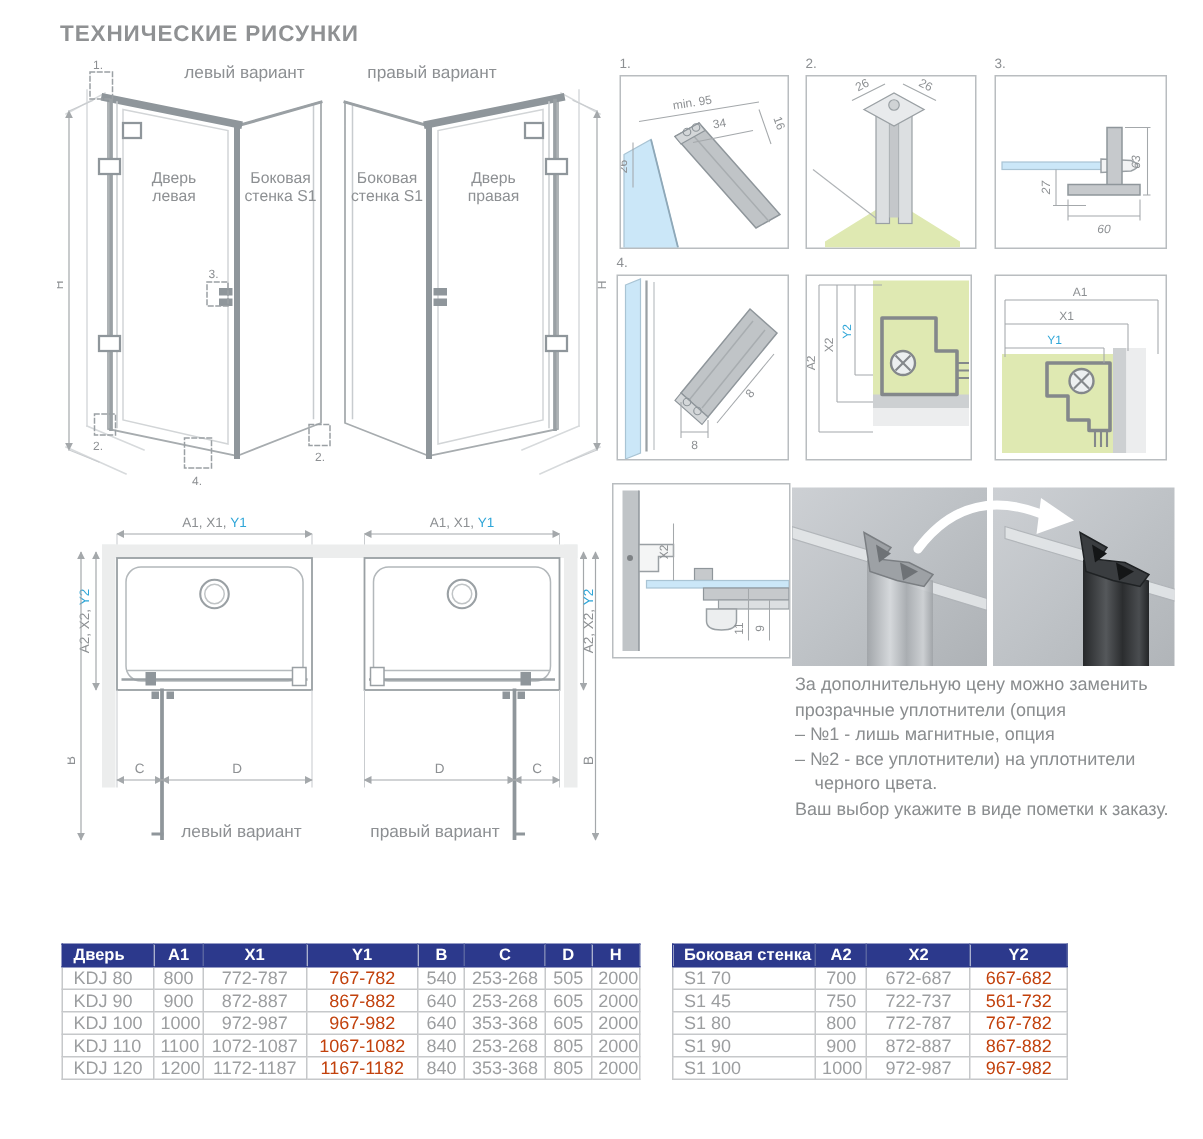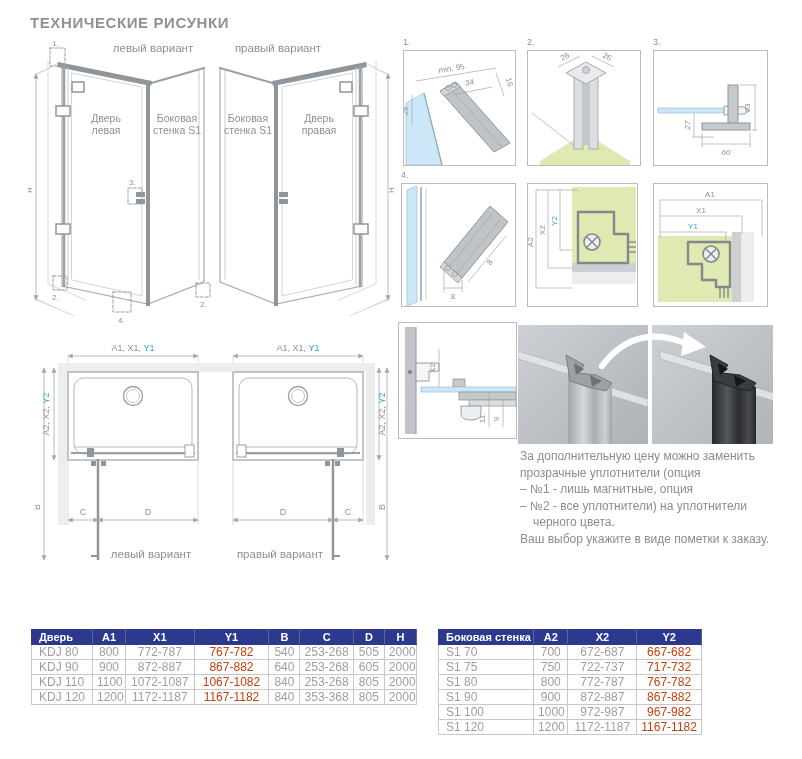--- a/index.html
+++ b/index.html
@@ -1,17 +1,17 @@
 <!DOCTYPE html>
 <html><head>
 <meta charset="utf-8">
 <style>
   html,body{margin:0;padding:0;background:#fff;}
   #page{position:relative;width:773px;height:759px;background:#fff;overflow:hidden;
-        font-family:"Liberation Sans",sans-serif;}
+        font-family:"Liberation Sans",sans-serif;margin-left:10px;}
   .abs{position:absolute;}
   #title{left:30px;top:14px;font-size:15px;font-weight:bold;letter-spacing:.6px;color:#8f9193;}
   .boxlabel{font-size:9px;color:#8d9093;}
   .dbox{position:absolute;border:1px solid #b9bdc0;background:#fff;box-sizing:border-box;}
   .dbox svg{display:block;}
   
   svg text{font-family:"Liberation Sans",sans-serif;}
   .dim{font-size:8px;fill:#8d9093;}
   .dimB{font-size:8px;fill:#2fa6d8;}
   .lbl{font-size:10.5px;fill:#8d9093;}
@@ -475,20 +475,30 @@
           <td class="first">KDJ 90</td>
           <td>900</td>
           <td>872-887</td>
           <td class="blue">867-882</td>
           <td>640</td>
           <td>253-268</td>
           <td>605</td>
           <td>2000</td>
         </tr>
         <tr>
+          <td class="first">KDJ 100</td>
+          <td>1000</td>
+          <td>972-987</td>
+          <td class="blue">967-982</td>
+          <td>640</td>
+          <td>353-368</td>
+          <td>605</td>
+          <td>2000</td>
+        </tr>
+        <tr>
           <td class="first">KDJ 110</td>
           <td>1100</td>
           <td>1072-1087</td>
           <td class="blue">1067-1082</td>
           <td>840</td>
           <td>253-268</td>
           <td>805</td>
           <td>2000</td>
         </tr>
         <tr>
@@ -520,45 +530,39 @@
         </tr>
       </thead>
       <tbody>
         <tr>
           <td class="first">S1 70</td>
           <td>700</td>
           <td>672-687</td>
           <td class="blue">667-682</td>
         </tr>
         <tr>
-          <td class="first">S1 75</td>
+          <td class="first">S1 45</td>
           <td>750</td>
           <td>722-737</td>
-          <td class="blue">717-732</td>
+          <td class="blue">561-732</td>
         </tr>
         <tr>
           <td class="first">S1 80</td>
           <td>800</td>
           <td>772-787</td>
           <td class="blue">767-782</td>
         </tr>
         <tr>
           <td class="first">S1 90</td>
           <td>900</td>
           <td>872-887</td>
           <td class="blue">867-882</td>
         </tr>
         <tr>
           <td class="first">S1 100</td>
           <td>1000</td>
           <td>972-987</td>
           <td class="blue">967-982</td>
         </tr>
-        <tr>
-          <td class="first">S1 120</td>
-          <td>1200</td>
-          <td>1172-1187</td>
-          <td class="blue">1167-1182</td>
-        </tr>
       </tbody>
     </table>
 
 </div>
 
 </body></html>

